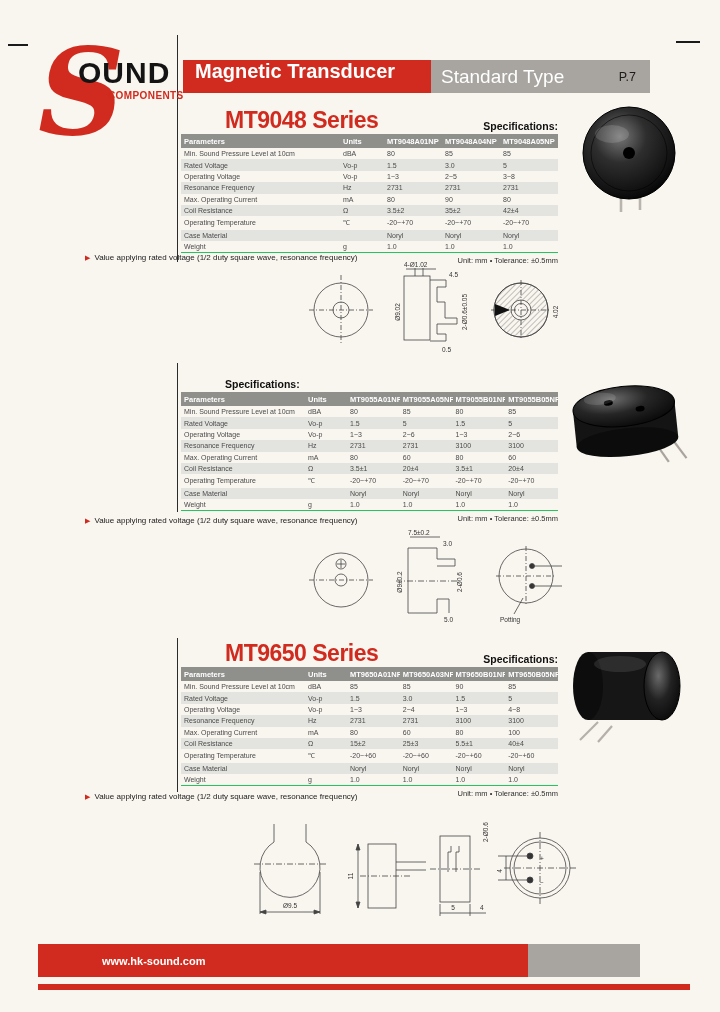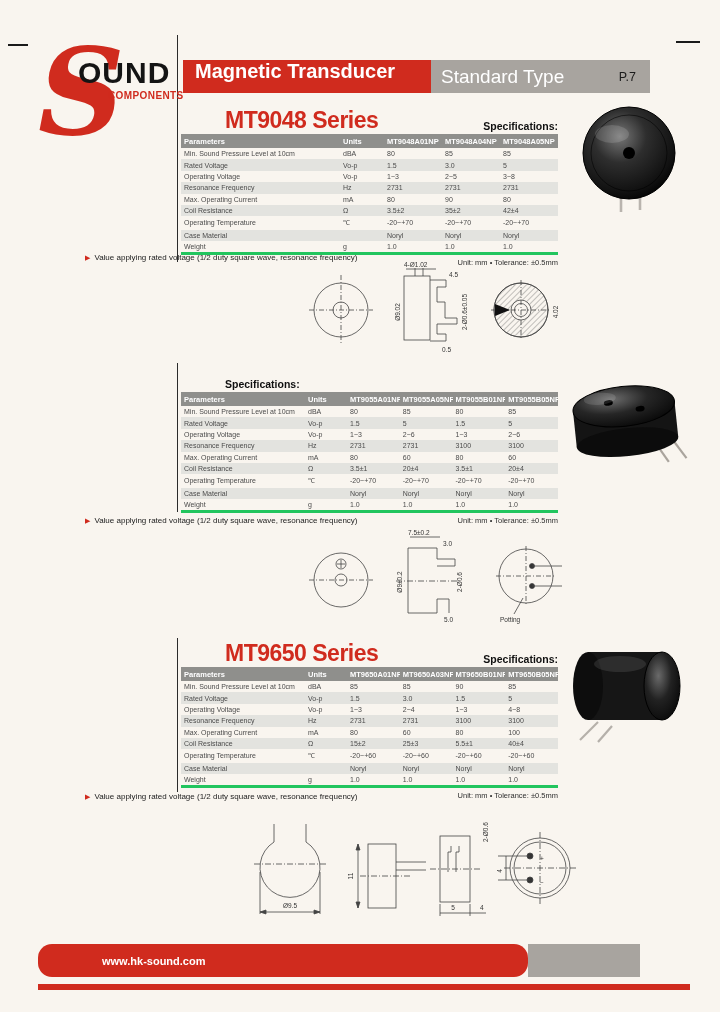--- a/index.html
+++ b/index.html
@@ -22,41 +22,41 @@
       color:#fff;font-size:19px;display:flex;align-items:center;padding:0 14px 0 10px;box-sizing:border-box;}
   .pagenum{margin-left:auto;color:#1c1c1c;font-size:12.5px;}
 
   
   .series{position:absolute;left:181px;width:377px;}
   .series-head{display:flex;align-items:flex-end;justify-content:space-between;margin-bottom:2px;height:26px;margin-left:44px;}
   .series-title{margin:0;color:var(--accent,#d02b1e);font-size:23px;font-weight:bold;letter-spacing:-.5px;line-height:1;}
   .specs{font-size:10.5px;font-weight:bold;color:#101010;}
 
   table.spec-table{border-collapse:collapse;width:377px;table-layout:fixed;font-size:7px;color:#4b4b4b;
-      border-bottom:3px solid #22c55e;}
+      border-bottom:1px solid #22c55e;}
   table.spec-table th{background:#8f8f8c;color:#fff;font-size:7.5px;font-weight:bold;text-align:left;
       padding:2.5px 3px;overflow:hidden;white-space:nowrap;}
   table.spec-table td{padding:2.2px 3px;position:relative;overflow:hidden;white-space:nowrap;}
   table.spec-table tbody tr:nth-child(even){background:#e3e3df;}
   .cols-3 th:nth-child(1),.cols-3 td:nth-child(1){width:153px;}
   .cols-3 th:nth-child(2),.cols-3 td:nth-child(2){width:38px;}
   .cols-4 th:nth-child(1),.cols-4 td:nth-child(1){width:118px;}
   .cols-4 th:nth-child(2),.cols-4 td:nth-child(2){width:36px;}
 
   .unit-note{text-align:right;font-size:7.5px;color:#2f2f2f;margin-top:3px;}
   .value-note{position:absolute;left:85px;font-size:8px;color:#222;}
   .value-note .arrow{color:var(--accent,#d02b1e);font-size:7px;margin-right:4px;}
 
   .drawing{position:absolute;}
   .drawing text{font-family:"Liberation Sans",sans-serif;font-size:6.5px;fill:#333;}
   .photo{position:absolute;}
 
   
   .footer-bar{position:absolute;left:38px;top:944px;width:490px;height:33px;background:var(--accent,#d02b1e);
-      display:flex;align-items:center;padding-left:64px;box-sizing:border-box;border-radius:14px;}
+      display:flex;align-items:center;padding-left:64px;box-sizing:border-box;}
   .footer-url{color:#fff;font-weight:bold;font-size:11px;}
   .footer-gray{position:absolute;left:528px;top:944px;width:112px;height:33px;background:var(--gray,#a8a49f);}
   .footer-strip{position:absolute;left:38px;top:984px;width:652px;height:6px;background:var(--accent,#d02b1e);}
 </style>
 </head>
 <body>
 
 <div id="page">
 
   <div class="cropmark" style="left:8px;top:44px;width:20px;"></div>

